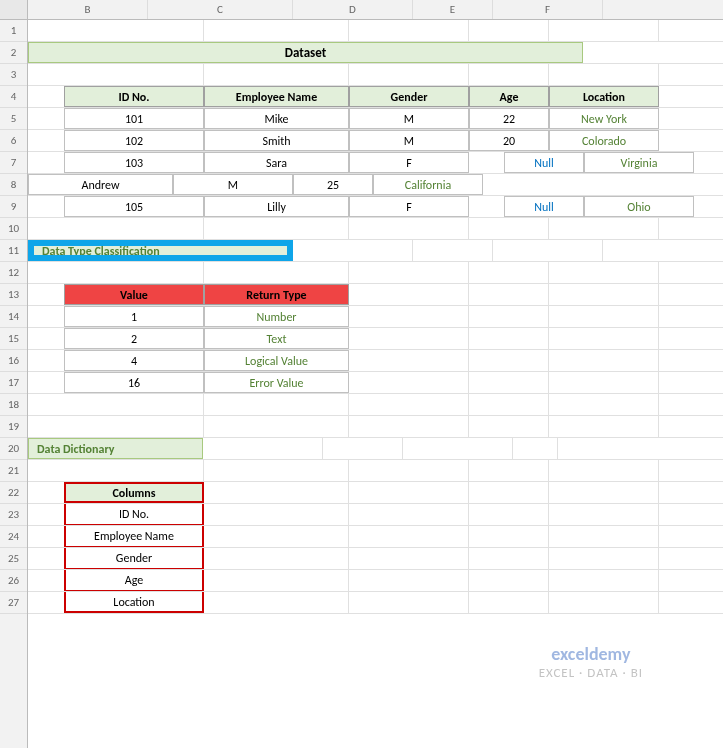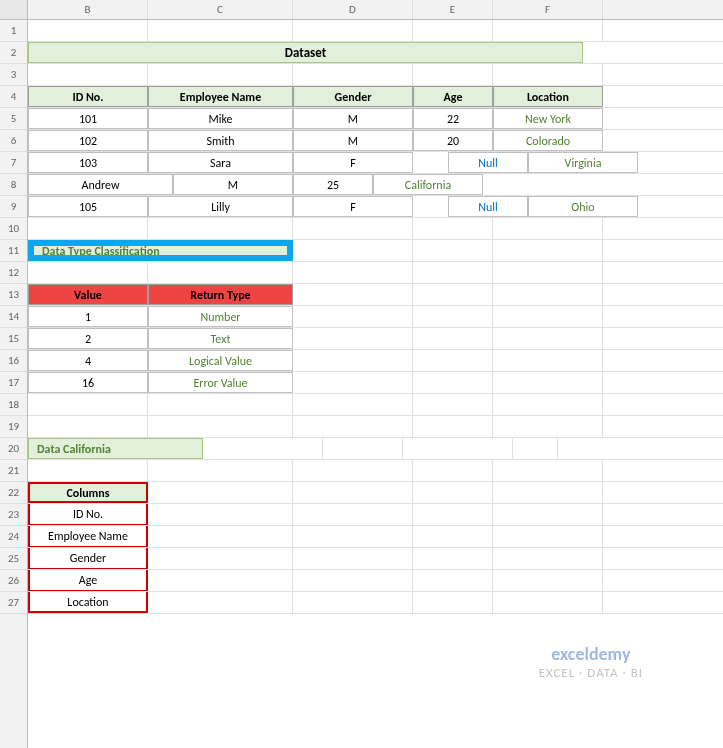--- a/index.html
+++ b/index.html
@@ -87,21 +87,21 @@
       display: flex;
       align-items: center;
       justify-content: center;
       padding: 0 4px;
       font-size: 12px;
       border-right: 1px solid #e0e0e0;
       flex-shrink: 0;
       overflow: hidden;
       white-space: nowrap;
     }
-    .cell-b { width: 120px; }
+    .cell-b { width: 140px; margin-left: 36px; }
     .cell-c { width: 145px; }
     .cell-d { width: 120px; }
     .cell-e { width: 80px; }
     .cell-f { width: 110px; }
 
     
     .dataset-title-cell {
       background: #e2efda;
       font-weight: bold;
       font-size: 13px;
@@ -394,21 +394,21 @@
 
       <div class="grid-row">
         <div class="cell cell-b empty-cell"></div>
         <div class="cell cell-c empty-cell"></div>
         <div class="cell cell-d empty-cell"></div>
         <div class="cell cell-e empty-cell"></div>
         <div class="cell cell-f empty-cell"></div>
       </div>
 
       <div class="grid-row">
-        <div class="cell dict-title-cell" style="width:175px;">Data California</div>
+        <div class="cell dict-title-cell" style="width:175px;">Data Dictionary</div>
         <div class="cell cell-d empty-cell"></div>
         <div class="cell cell-e empty-cell"></div>
         <div class="cell cell-f empty-cell"></div>
         <div class="cell" style="width:45px; border-right:1px solid #e0e0e0;"></div>
       </div>
 
       <div class="grid-row">
         <div class="cell cell-b empty-cell"></div>
         <div class="cell cell-c empty-cell"></div>
         <div class="cell cell-d empty-cell"></div>

